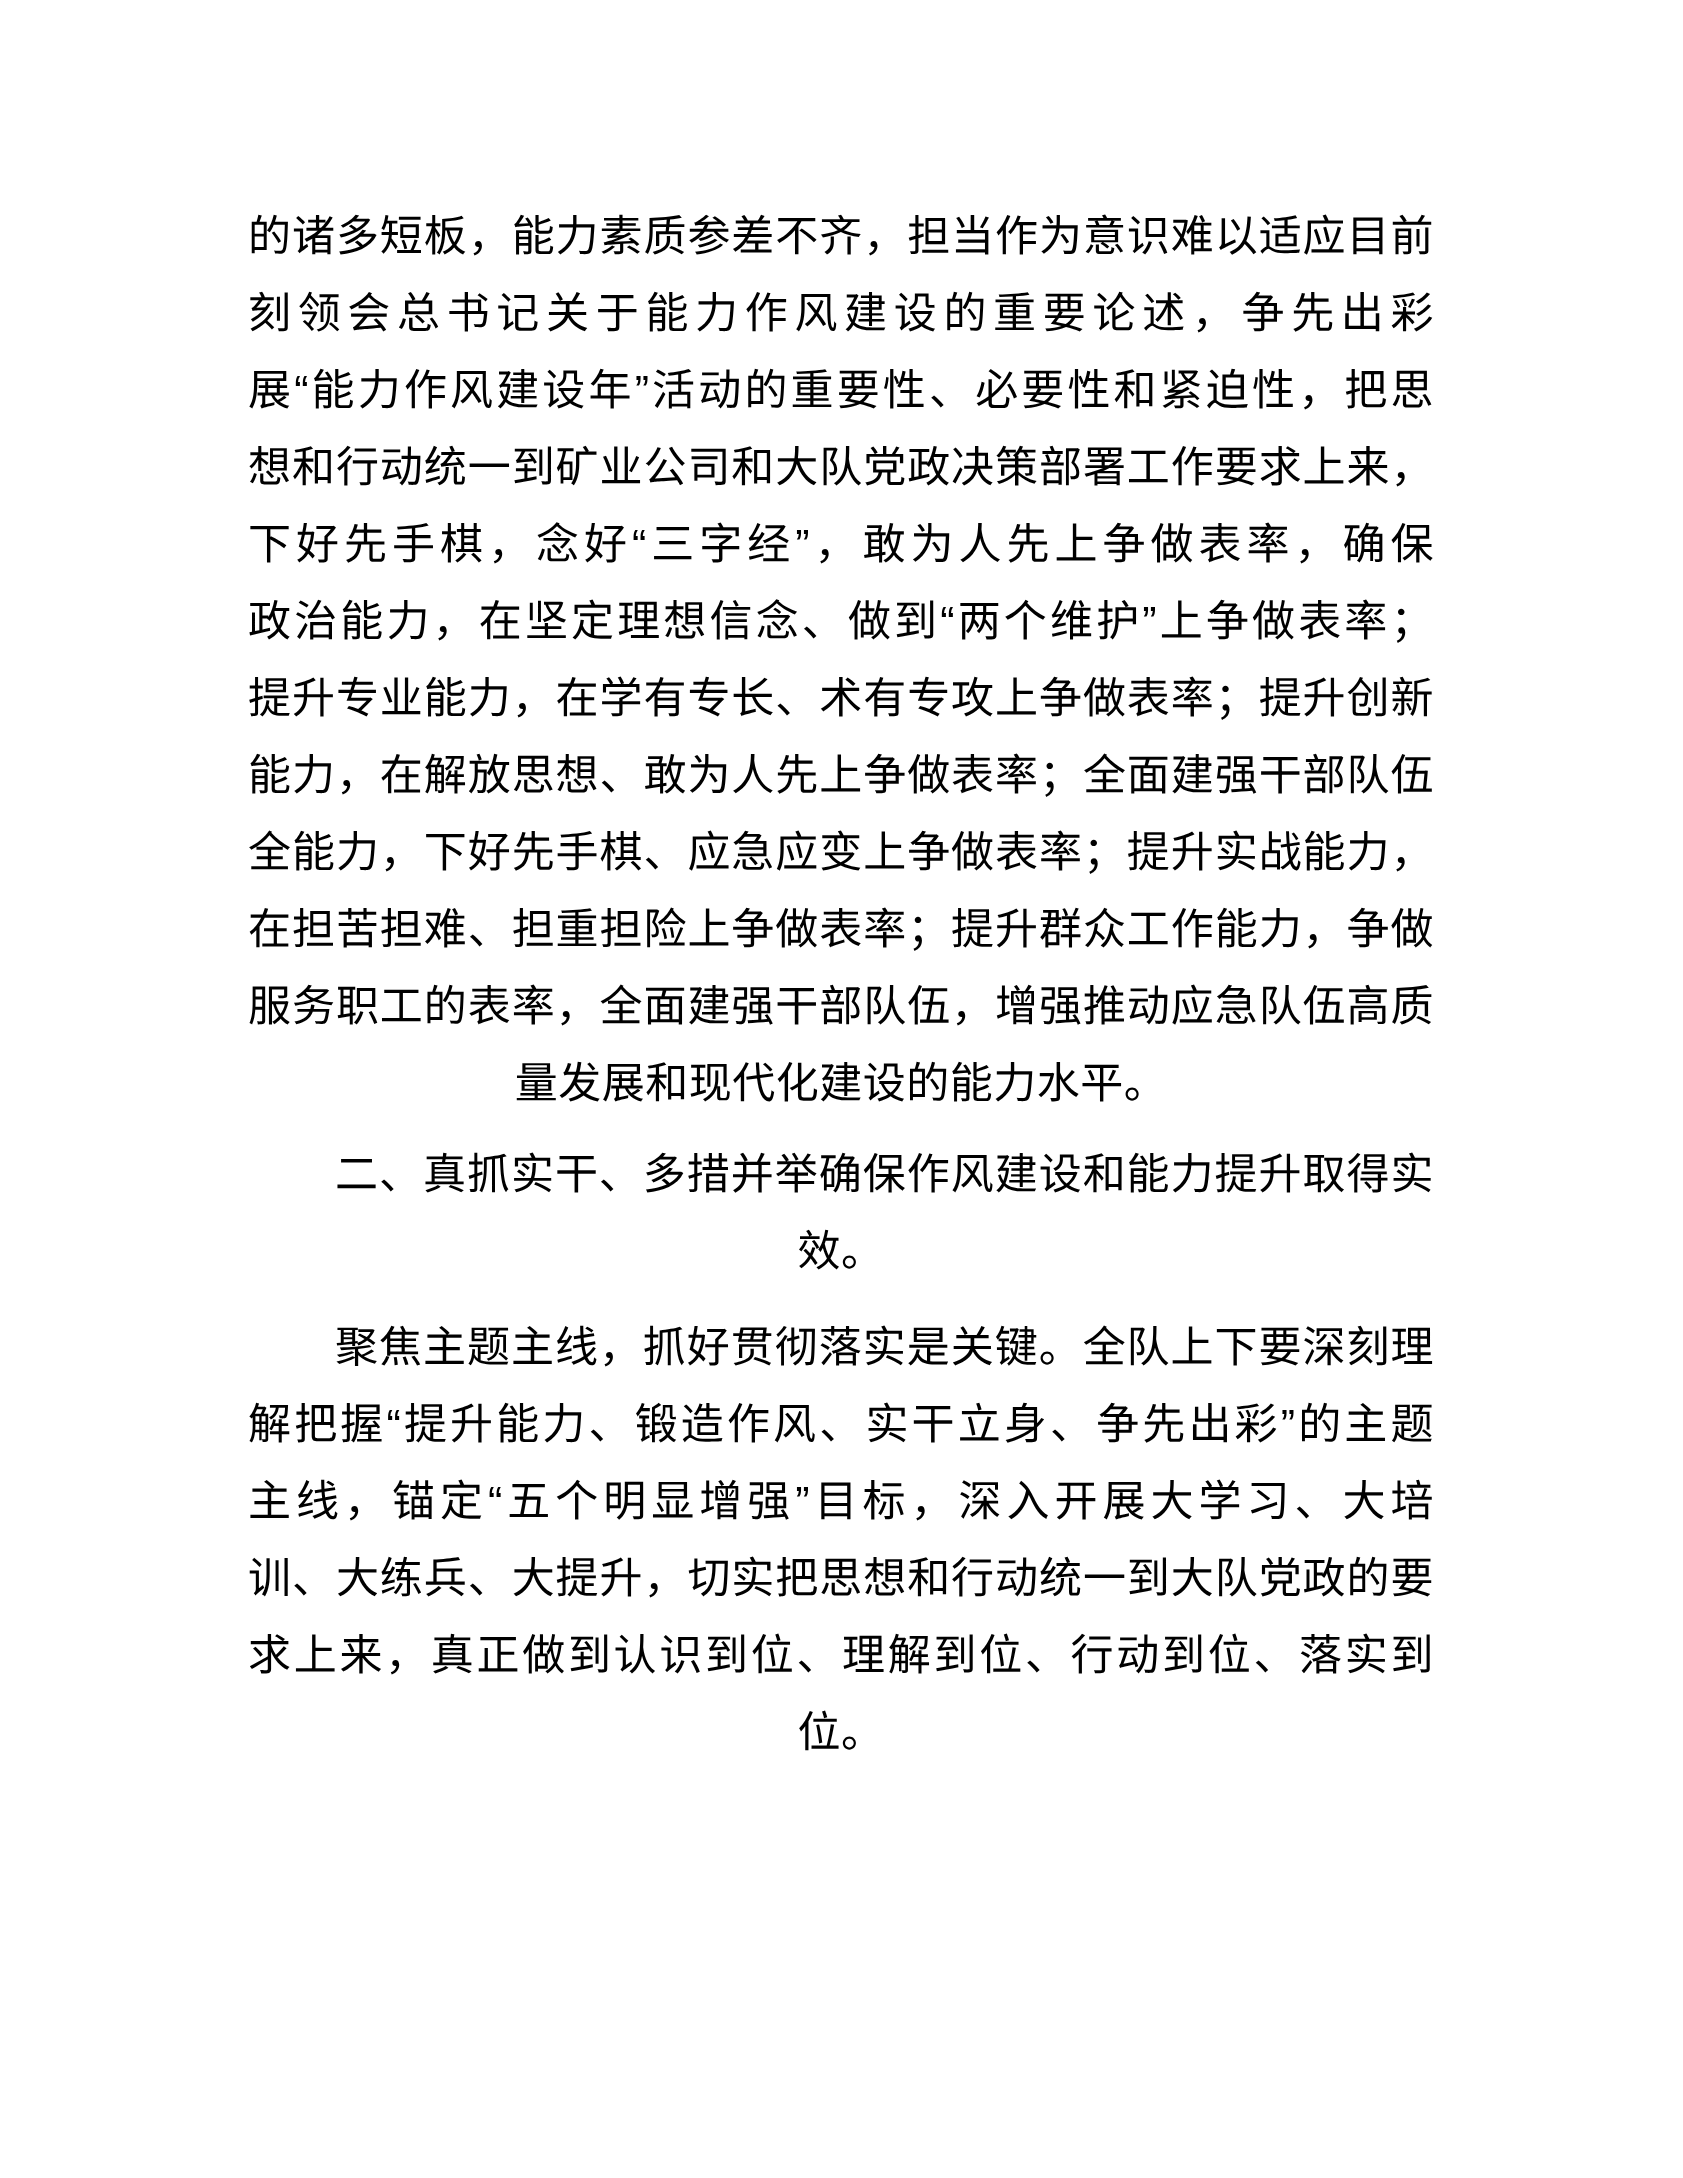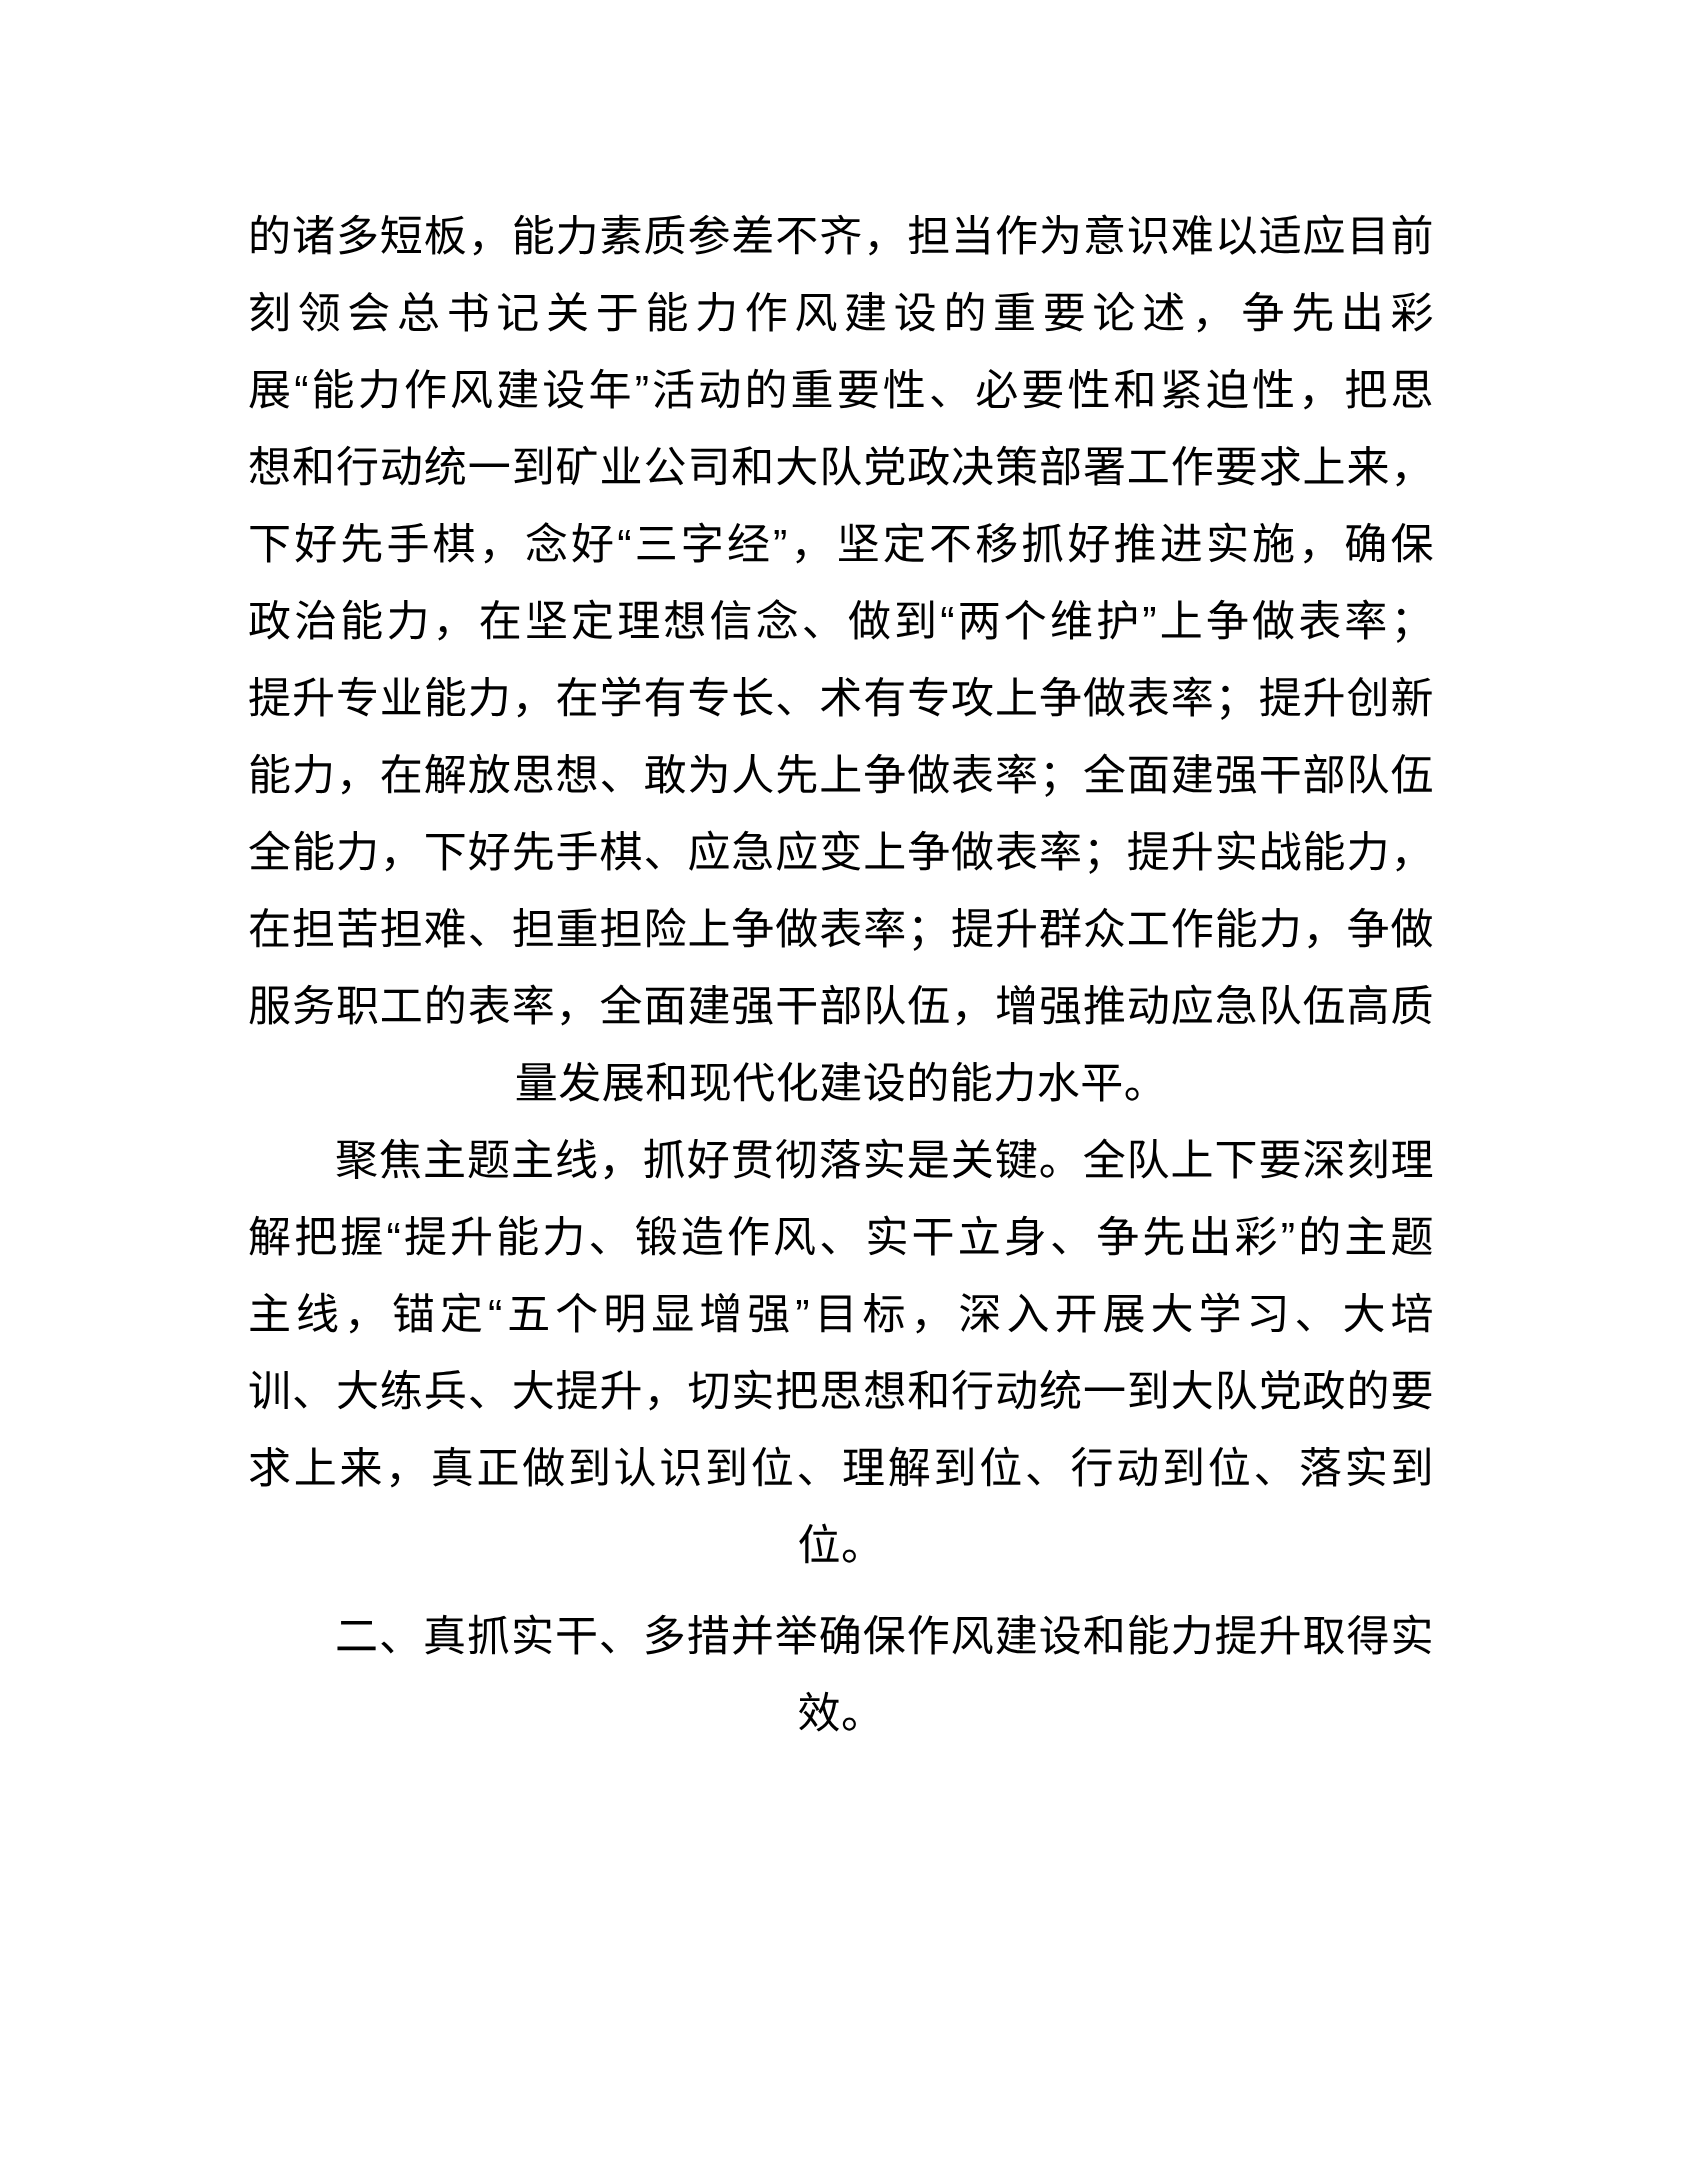--- a/index.html
+++ b/index.html
@@ -40,39 +40,39 @@
 <body>
 
 <div class="page">
   <div class="text-block">
 
     <div class="para">
       <div class="line fill">的诸多短板，能力素质参差不齐，担当作为意识难以适应目前</div>
       <div class="line fill">刻领会总书记关于能力作风建设的重要论述，争先出彩</div>
       <div class="line fill">展“能力作风建设年”活动的重要性、必要性和紧迫性，把思</div>
       <div class="line fill">想和行动统一到矿业公司和大队党政决策部署工作要求上来，</div>
-      <div class="line fill">下好先手棋，念好“三字经”，坚定不移抓好推进实施，确保</div>
+      <div class="line fill">下好先手棋，念好“三字经”，敢为人先上争做表率，确保</div>
       <div class="line fill">政治能力，在坚定理想信念、做到“两个维护”上争做表率；</div>
       <div class="line fill">提升专业能力，在学有专长、术有专攻上争做表率；提升创新</div>
       <div class="line fill">能力，在解放思想、敢为人先上争做表率；全面建强干部队伍</div>
       <div class="line fill">全能力，下好先手棋、应急应变上争做表率；提升实战能力，</div>
       <div class="line fill">在担苦担难、担重担险上争做表率；提升群众工作能力，争做</div>
       <div class="line fill">服务职工的表率，全面建强干部队伍，增强推动应急队伍高质</div>
       <div class="line">量发展和现代化建设的能力水平。</div>
+    </div>
+
+    <div class="para heading">
+      <div class="line fill indent">二、真抓实干、多措并举确保作风建设和能力提升取得实</div>
+      <div class="line">效。</div>
     </div>
 
     <div class="para">
       <div class="line fill indent">聚焦主题主线，抓好贯彻落实是关键。全队上下要深刻理</div>
       <div class="line fill">解把握“提升能力、锻造作风、实干立身、争先出彩”的主题</div>
       <div class="line fill">主线，锚定“五个明显增强”目标，深入开展大学习、大培</div>
       <div class="line fill">训、大练兵、大提升，切实把思想和行动统一到大队党政的要</div>
       <div class="line fill">求上来，真正做到认识到位、理解到位、行动到位、落实到</div>
       <div class="line">位。</div>
     </div>
 
-    <div class="para heading">
-      <div class="line fill indent">二、真抓实干、多措并举确保作风建设和能力提升取得实</div>
-      <div class="line">效。</div>
-    </div>
-
   </div>
 </div>
 
 
 </body></html>

